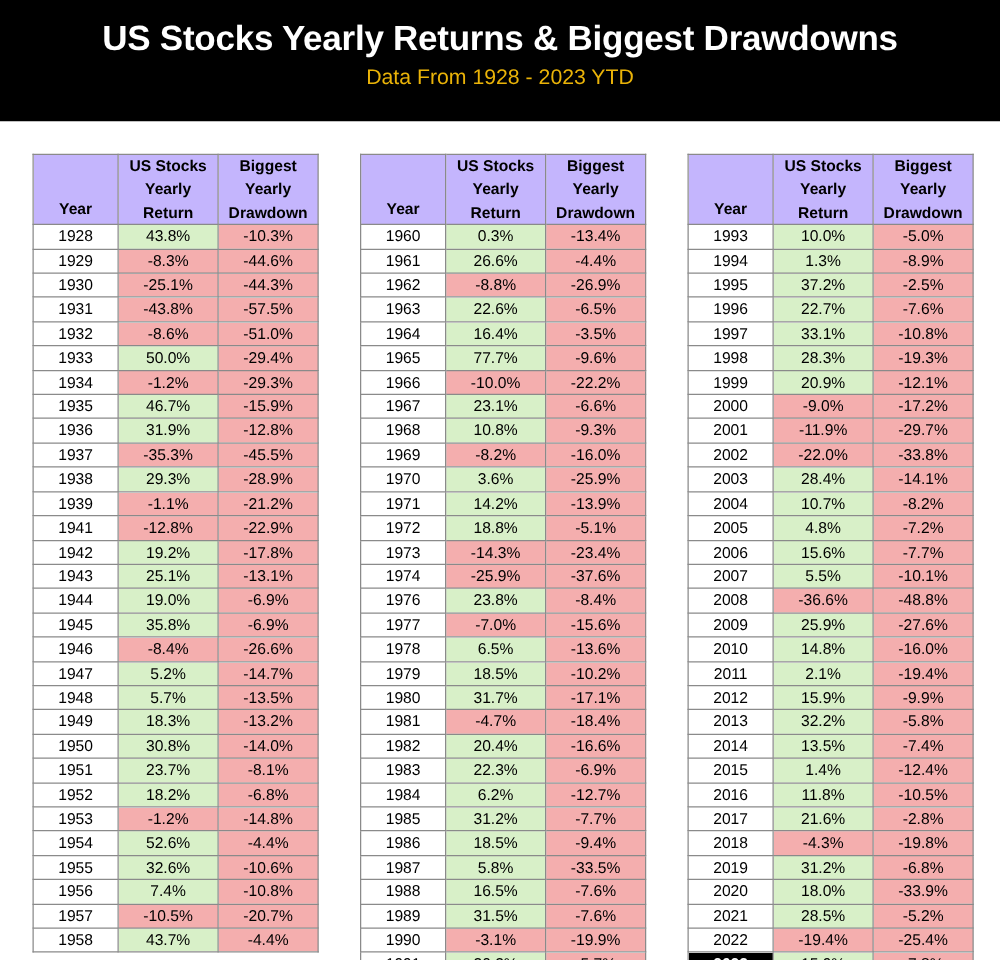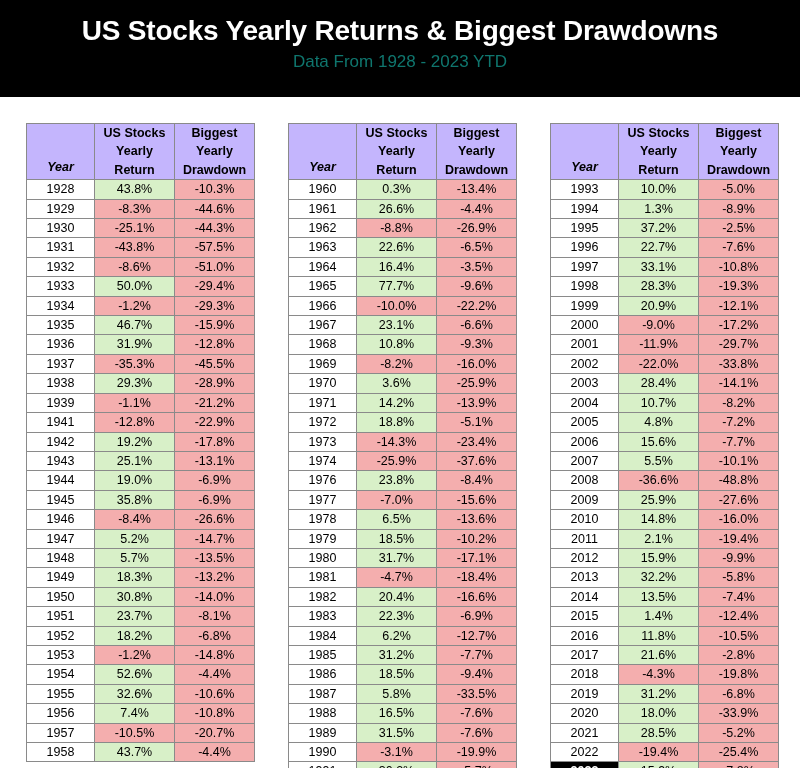--- a/index.html
+++ b/index.html
@@ -25,21 +25,21 @@
   }
   .banner-title {
     color: #ffffff;
     font-size: 28px;
     font-weight: bold;
     letter-spacing: -0.2px;
     line-height: 34px;
     white-space: nowrap;
   }
   .banner-subtitle {
-    color: #0f766e;
+    color: #eab308;
     font-size: 17px;
     font-weight: normal;
     line-height: 22px;
     margin-top: 3px;
     white-space: nowrap;
   }
 
   
   .tables-row {
     display: flex;
@@ -77,21 +77,20 @@
     font-size: 12.5px;
     height: 50px;
     vertical-align: bottom;
     line-height: 14.5px;
     padding-bottom: 2px;
     background: #c4b5fd;
   }
   thead th.year-head {
     vertical-align: bottom;
     padding-bottom: 3px;
-    font-style: italic;
   }
   thead th span.hl { display: block; }
 
   td.year {
     background: #ffffff;
   }
   td.year.highlight {
     background: #000000;
     color: #ffffff;
     font-weight: bold;

